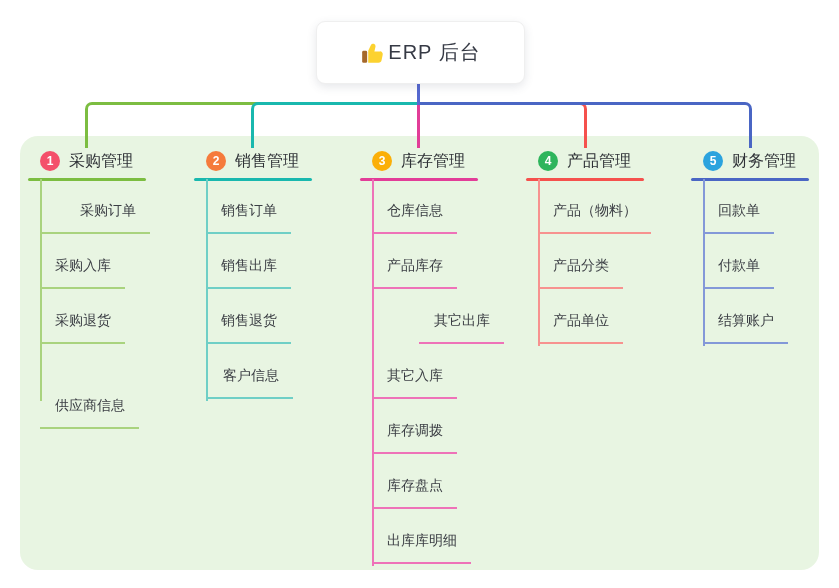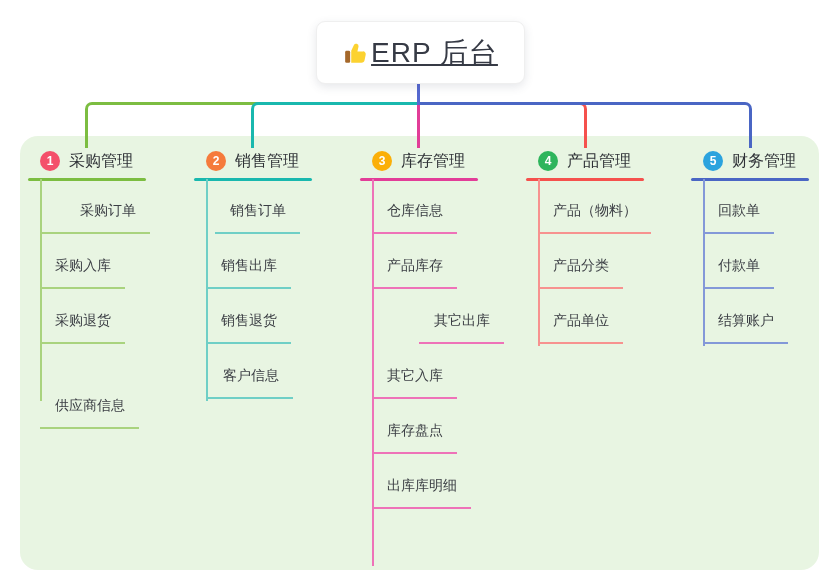--- a/index.html
+++ b/index.html
@@ -8,21 +8,21 @@
 
   
   #panel{position:absolute;left:20px;top:136px;width:799px;height:434px;
     background:#e8f5e2;border-radius:18px;}
 
   
   #root-card{position:absolute;left:316px;top:21px;width:207px;height:61px;
     background:#ffffff;border:1px solid #efefef;border-radius:9px;
     box-shadow:0 3px 10px rgba(60,70,90,.13);
     display:flex;align-items:center;justify-content:center;gap:2px;
-    font-size:28px;color:#363a45;letter-spacing:1px;cursor:pointer;text-decoration:underline;}
+    font-size:20px;color:#363a45;letter-spacing:1px;cursor:pointer;}
   #root-card svg{width:26px;height:26px;display:block;}
 
   
   .elbow-l{position:absolute;border-top:3px solid;border-left:3px solid;
     border-top-left-radius:7px;box-sizing:border-box;}
   .elbow-r{position:absolute;border-top:3px solid;border-right:3px solid;
     border-top-right-radius:7px;box-sizing:border-box;}
   .vdrop{position:absolute;width:3px;}
 
   
@@ -86,21 +86,21 @@
   </div>
 
   <div class="branch" style="left: 194px; top: 146px;">
     <div class="branch-title">
       <span class="badge" style="background: rgb(245, 123, 60);">2</span>
       <span class="branch-label">销售管理</span>
     </div>
     <div class="branch-underline" style="background: rgb(25, 184, 174);"></div>
     <div class="children">
       <div class="child-vline" style="background: rgb(111, 207, 198); height: 222px;"></div>
-    <div class="child" style="border-bottom-color: rgb(111, 207, 198); margin-left: 9px;">
+    <div class="child" style="border-bottom-color: rgb(111, 207, 198);">
             <span>销售订单</span>
           </div>
           <div class="child" style="border-bottom-color: rgb(111, 207, 198);">
             <span>销售出库</span>
           </div>
           <div class="child" style="border-bottom-color: rgb(111, 207, 198);">
             <span>销售退货</span>
           </div>
           <div class="child" style="border-bottom-color: rgb(111, 207, 198); padding-left: 17px;">
             <span>客户信息</span>
@@ -120,20 +120,23 @@
             <span>仓库信息</span>
           </div>
           <div class="child" style="border-bottom-color: rgb(238, 114, 184);">
             <span>产品库存</span>
           </div>
           <div class="child" style="border-bottom-color: rgb(238, 114, 184); margin-left: 47px;">
             <span>其它出库</span>
           </div>
           <div class="child" style="border-bottom-color: rgb(238, 114, 184);">
             <span>其它入库</span>
+          </div>
+          <div class="child" style="border-bottom-color: rgb(238, 114, 184);">
+            <span>库存调拨</span>
           </div>
           <div class="child" style="border-bottom-color: rgb(238, 114, 184);">
             <span>库存盘点</span>
           </div>
           <div class="child" style="border-bottom-color: rgb(238, 114, 184);">
             <span>出库库明细</span>
           </div>
         </div>
   </div>
 

